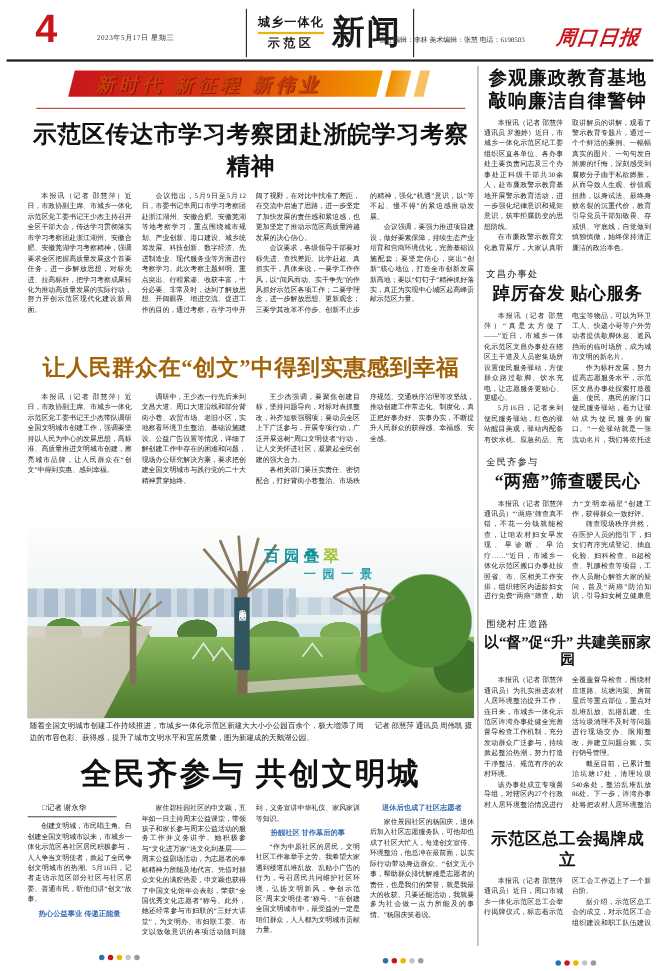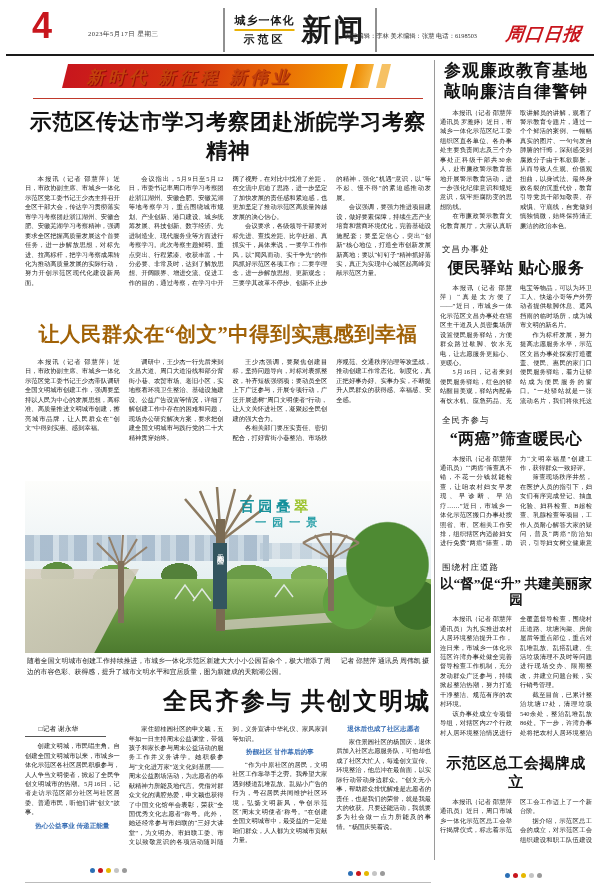--- a/index.html
+++ b/index.html
@@ -35,21 +35,21 @@
              background:linear-gradient(90deg,#ef8a00,#f6b23c);}
   .banner-stripe2{position:absolute;left:314px;top:2px;width:9px;height:24px;transform:skewX(-14deg);
              background:#f6c164;}
   .banner-text{position:absolute;left:22px;top:4px;color:#c2410c;font-size:17px;font-weight:bold;
              font-style:italic;letter-spacing:4px;text-shadow:1px 1px 0 rgba(120,0,0,.6);}
   .banner-underline{border-top:1px solid #c0392b;width:390px;margin:0 0 6px 8px;}
 
   
   .h1{font-size:21.5px;font-weight:bold;text-align:center;letter-spacing:.5px;margin:8px 0 9px 0;color:#111;}
   .h2{font-size:20.5px;font-weight:bold;text-align:center;letter-spacing:.5px;margin:10px 0 9px 0;color:#a16207;}
-  .h3{font-size:24px;font-weight:bold;text-align:right;letter-spacing:2px;margin:8px 0 7px 0;color:#111;}
+  .h3{font-size:28px;font-weight:bold;text-align:center;letter-spacing:2px;margin:8px 0 7px 0;color:#111;}
 
   
   .cols4{column-count:4;column-gap:9px;font-size:6.3px;line-height:1.5;text-align:justify;overflow:hidden;}
   .cols2{column-count:2;column-gap:8px;font-size:6.3px;line-height:1.5;text-align:justify;overflow:hidden;}
   .cols4 p,.cols2 p,.art3-flow p{margin:0;text-indent:2em;}
   .a1-body{height:136px;}
   .a2-body{height:118px;}
 
   
   .photo{position:relative;height:172px;margin:6px 0 3px 0;overflow:hidden;background:linear-gradient(#fdfdfb 0%,#eef4f6 40%,#e4eef0 60%);}
@@ -72,21 +72,21 @@
       background:linear-gradient(100deg,#d9d2c4,#cfc8ba);opacity:.9;}
   .ph-path2{position:absolute;right:60px;bottom:28px;width:150px;height:10px;transform:rotate(-4deg);
       background:#cfc9bc;opacity:.8;}
   .ph-bigtree{position:absolute;right:-24px;bottom:6px;width:150px;height:150px;
       background:radial-gradient(70px 72px at 55% 45%, #4e8a33 58%, rgba(78,138,51,0) 60%),
                  radial-gradient(46px 46px at 30% 70%, #61a040 58%, rgba(97,160,64,0) 60%),
                  radial-gradient(40px 42px at 75% 72%, #3f722a 58%, rgba(63,114,42,0) 60%);}
   .ph-overlay{position:absolute;left:53%;top:18px;text-align:left;line-height:1.2;}
   .ph-ov1{font-size:14px;font-weight:bold;color:#15919b;letter-spacing:4px;}
   .ph-ov1 .last{color:#9ec431;}
-  .ph-ov2{font-size:11px;font-weight:bold;color:#2aa0a8;letter-spacing:6px;margin-left:15px;}
+  .ph-ov2{font-size:11px;font-weight:bold;color:#2aa0a8;letter-spacing:6px;margin-left:36px;}
   .ph-svg{position:absolute;inset:0;}
   .ph-sign-text{font-size:7px;fill:#fff;letter-spacing:1px;}
 
   .caption{font-size:6.8px;line-height:1.55;text-align:justify;color:#222;margin:3px 2px 0 2px;}
   .caption .credit{float:right;margin-left:10px;}
 
   
   .art3{border-bottom:1px solid #bbb;padding-bottom:6px;}
   .art3-flow{column-count:4;column-gap:9px;font-size:6.3px;line-height:1.5;text-align:justify;
              height:152px;overflow:hidden;}
@@ -230,21 +230,21 @@
         <div>敲响廉洁自律警钟</div>
       </div>
       <div class="cols2 sb-a">
           <p>本报讯（记者 邵慧萍 通讯员 罗雅婷）近日，市城乡一体化示范区纪工委组织区直各单位、各办事处主要负责同志及三个办事处正科级干部共30余人，赴市廉政警示教育基地开展警示教育活动，进一步强化纪律意识和规矩意识，筑牢拒腐防变的思想防线。</p>
           <p>在市廉政警示教育文化教育展厅，大家认真听取讲解员的讲解，观看了警示教育专题片，通过一个个鲜活的案例、一幅幅真实的图片、一句句发自肺腑的忏悔，深刻感受到腐败分子由于私欲膨胀，从而导致人生观、价值观扭曲，以身试法、最终身败名裂的沉重代价，教育引导党员干部知敬畏、存戒惧、守底线，自觉做到慎独慎微，始终保持清正廉洁的政治本色。</p>
         </div>
     </div>
 
     <div class="side-sec">
       <div class="sec-label">文昌办事处</div>
-      <div class="side-title t-16">便民驿站 贴心服务</div>
+      <div class="side-title t-16">踔厉奋发 贴心服务</div>
       <div class="cols2 sb-b">
           <p>本报讯（记者 邵慧萍）“真是太方便了——”近日，市城乡一体化示范区文昌办事处在辖区主干道及人员密集场所设置便民服务驿站，方便群众路过歇脚、饮水充电，让志愿服务更贴心、更暖心。</p>
           <p>5月16日，记者来到便民服务驿站，红色的驿站醒目美观，驿站内配备有饮水机、应急药品、充电宝等物品，可以为环卫工人、快递小哥等户外劳动者提供歇脚休息、遮风挡雨的临时场所，成为城市文明的新名片。</p>
           <p>作为标杆发展，努力提高志愿服务水平，示范区文昌办事处探索打造覆盖、便民、惠民的家门口便民服务驿站，着力让驿站成为便民服务的窗口。“一处驿站就是一张流动名片，我们将依托这些驿站，以‘实践＋志愿服务’模式，持续开展一系列文明实践活动，不断提升市民素养，弘扬志愿服务文化，传播文明新风。”办事处相关负责人说。下一步，文昌办事处还将适度更多的便民“小屋”，不断完善活动内涵和形式，努力将驿站打造为党群服务的“前沿站”，让城市充满温情与温度，把服务群众的“最后一公里”打造成“家门口的志愿服务驿站”。</p>
         </div>
     </div>
 
     <div class="side-sec">
       <div class="sec-label">全民齐参与</div>
       <div class="side-title t-16">“两癌”筛查暖民心</div>

